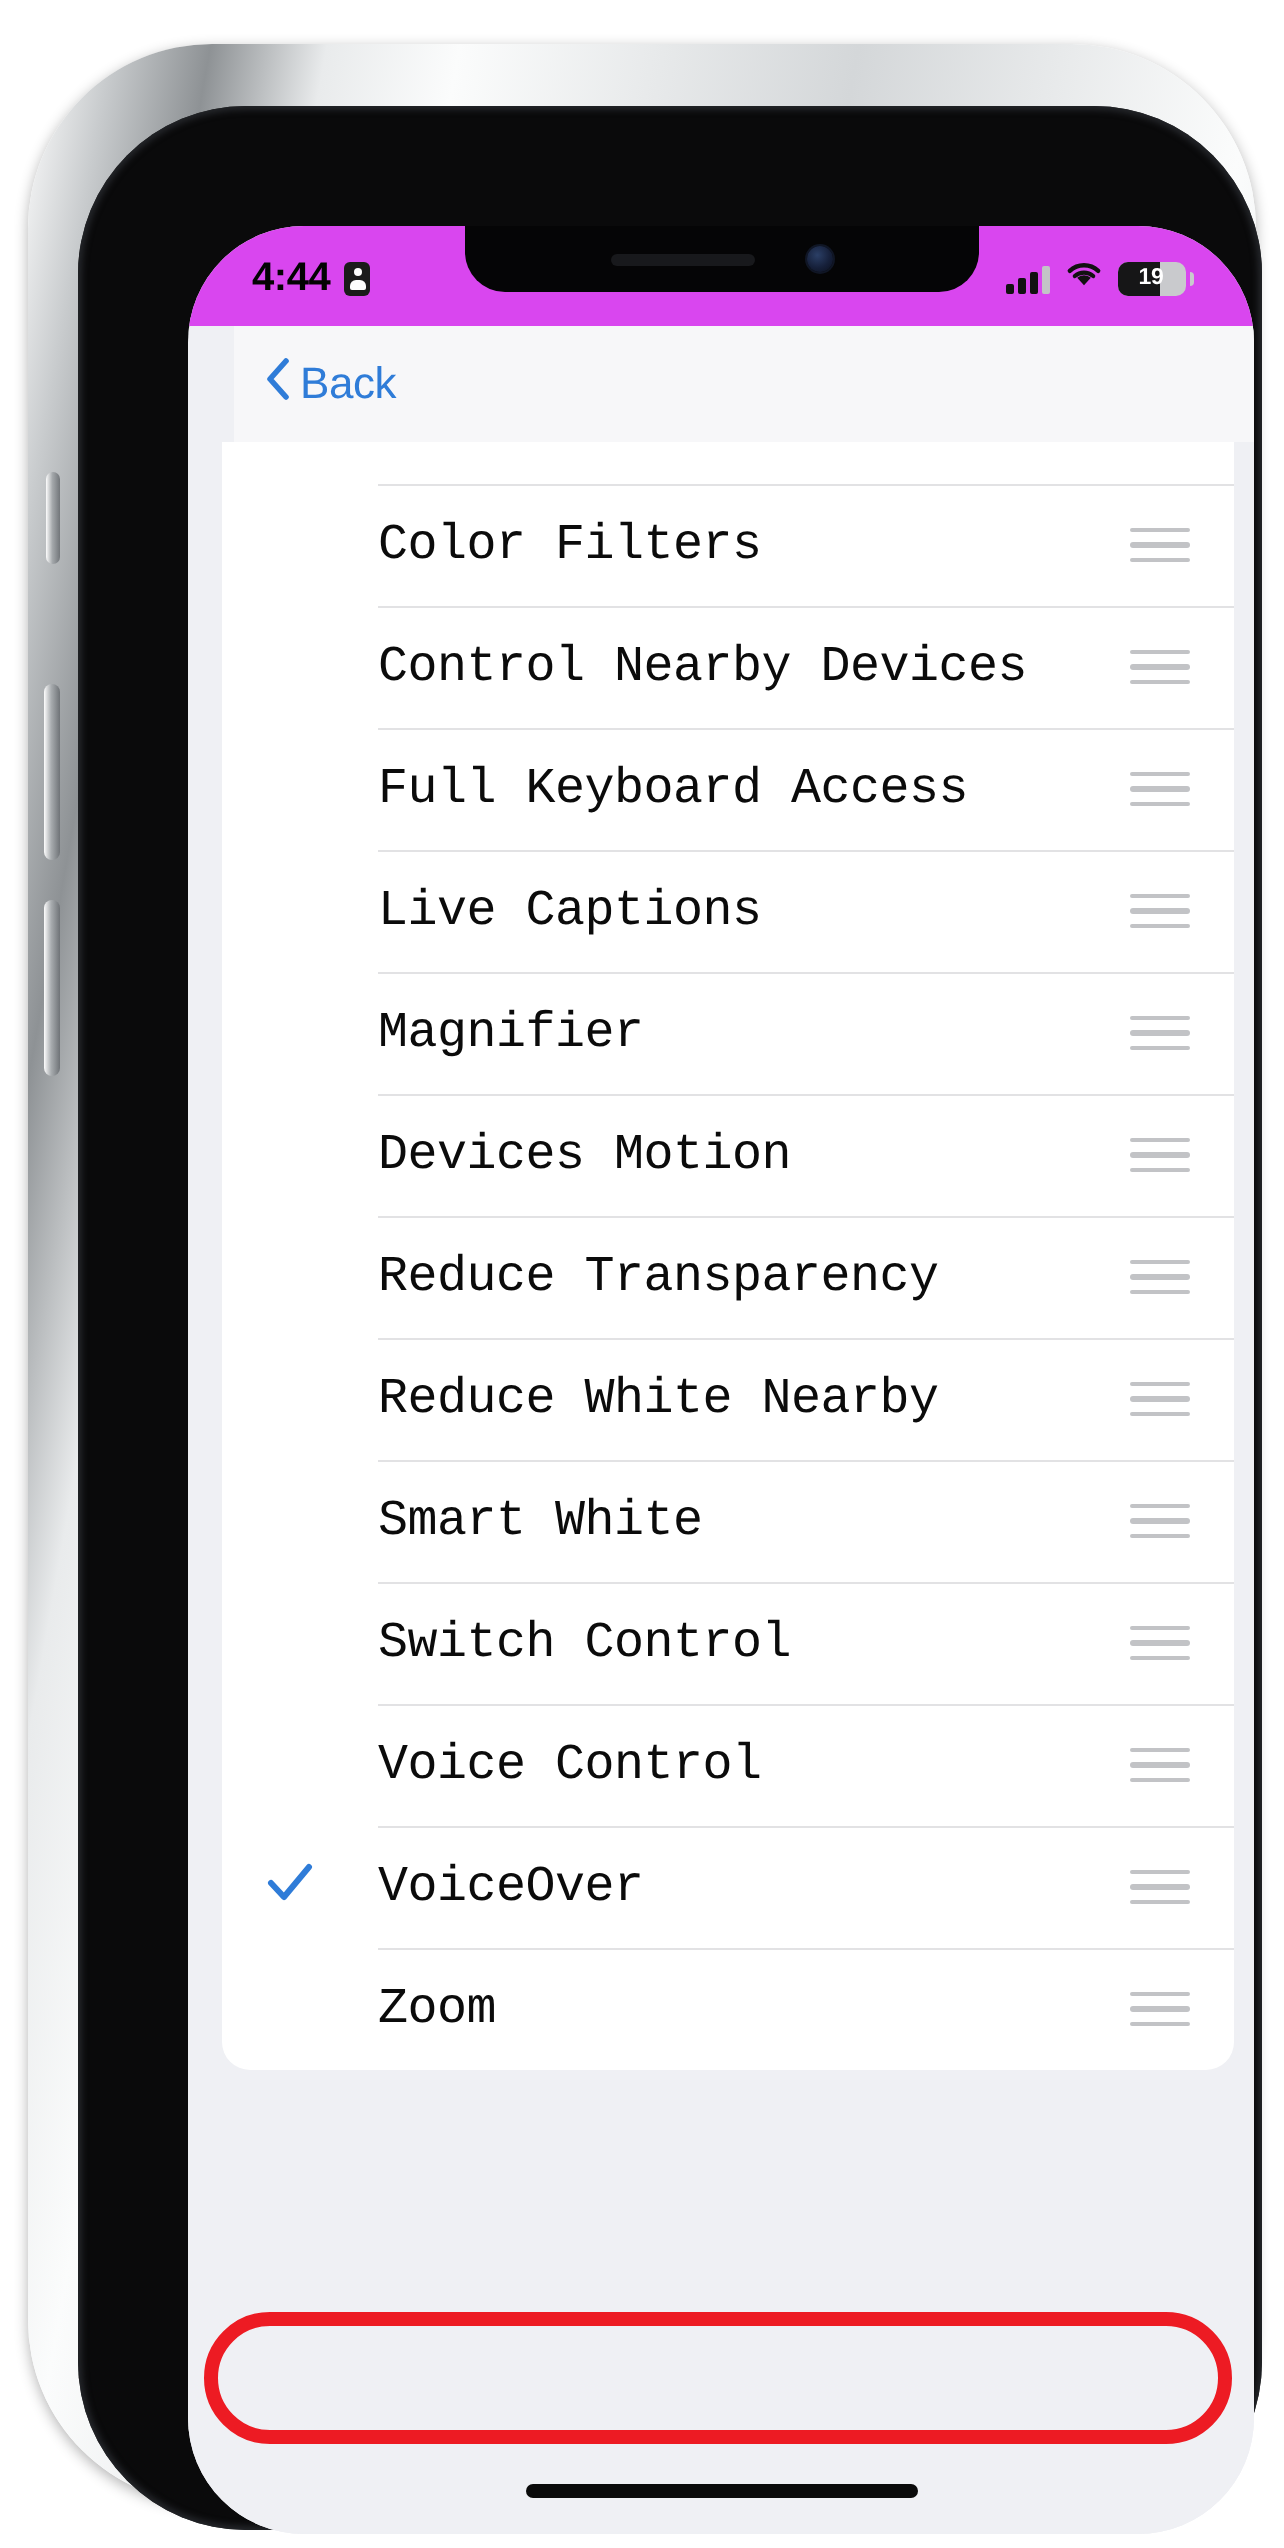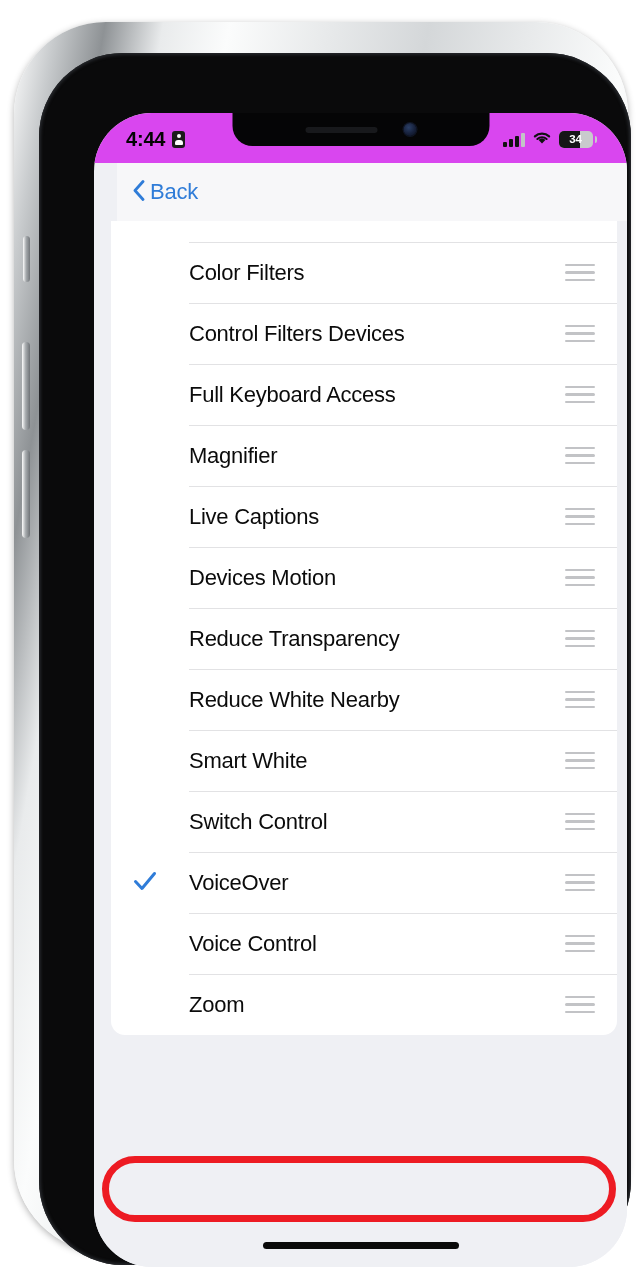--- a/index.html
+++ b/index.html
@@ -321,24 +321,25 @@
   }
   .row-check {
     width: 56px;
     flex: none;
     display: flex;
     align-items: center;
   }
   .check-icon { width: 24px; height: 22px; }
   .row-label {
     flex: 1;
-    font-size: 22px;
+    font-size: 25px;
     color: #0b0b0b;
     letter-spacing: -0.25px;
     white-space: nowrap;
+    font-family: Liberation Mono, monospace;
   }
   .reorder-handle {
     flex: none;
     width: 30px;
     display: flex;
     flex-direction: column;
     gap: 5px;
     cursor: grab;
   }
   .reorder-handle span {
@@ -408,21 +409,21 @@
             </span>
             <span>
               <svg class="wifi-icon" viewBox="0 0 20 15">
                 <path d="M10 13.6 L6.6 9.9 A5 5 0 0 1 13.4 9.9 Z" fill="#111"></path>
                 <path d="M2.9 6.4 A10.5 10.5 0 0 1 17.1 6.4" stroke="#111" stroke-width="2.2" fill="none" stroke-linecap="round"></path>
                 <path d="M5.4 9.0 A7 7 0 0 1 14.6 9.0" stroke="#111" stroke-width="2.1" fill="none" stroke-linecap="round"></path>
               </svg>
             </span>
             <span class="battery">
               <span class="battery-fill"></span>
-              <span class="battery-text">34</span>
+              <span class="battery-text">19</span>
             </span>
           </div>
         </div>
 
         <div class="nav-bar">
           <div class="back-button">
             <span>
               <svg class="chevron-left" viewBox="0 0 12 21">
                 <path d="M10 1.5 L2 10.5 L10 19.5" stroke="#2f7cd8" stroke-width="2.8" fill="none" stroke-linecap="round" stroke-linejoin="round"></path>
               </svg>
@@ -441,56 +442,56 @@
                 <div class="row-check"></div>
                 <div class="row-label">Color Filters</div>
                 <div class="reorder-handle">
                   <span></span>
                   <span></span>
                   <span></span>
                 </div>
               </div>
               <div class="list-row">
                 <div class="row-check"></div>
-                <div class="row-label">Control Filters Devices</div>
+                <div class="row-label">Control Nearby Devices</div>
                 <div class="reorder-handle">
                   <span></span>
                   <span></span>
                   <span></span>
                 </div>
               </div>
               <div class="list-row">
                 <div class="row-check"></div>
                 <div class="row-label">Full Keyboard Access</div>
                 <div class="reorder-handle">
                   <span></span>
                   <span></span>
                   <span></span>
                 </div>
               </div>
               <div class="list-row">
                 <div class="row-check"></div>
+                <div class="row-label">Live Captions</div>
+                <div class="reorder-handle">
+                  <span></span>
+                  <span></span>
+                  <span></span>
+                </div>
+              </div>
+              <div class="list-row">
+                <div class="row-check"></div>
                 <div class="row-label">Magnifier</div>
                 <div class="reorder-handle">
                   <span></span>
                   <span></span>
                   <span></span>
                 </div>
               </div>
               <div class="list-row">
                 <div class="row-check"></div>
-                <div class="row-label">Live Captions</div>
-                <div class="reorder-handle">
-                  <span></span>
-                  <span></span>
-                  <span></span>
-                </div>
-              </div>
-              <div class="list-row">
-                <div class="row-check"></div>
                 <div class="row-label">Devices Motion</div>
                 <div class="reorder-handle">
                   <span></span>
                   <span></span>
                   <span></span>
                 </div>
               </div>
               <div class="list-row">
                 <div class="row-check"></div>
                 <div class="row-label">Reduce Transparency</div>
@@ -514,42 +515,42 @@
                 <div class="row-label">Smart White</div>
                 <div class="reorder-handle">
                   <span></span>
                   <span></span>
                   <span></span>
                 </div>
               </div>
               <div class="list-row">
                 <div class="row-check"></div>
                 <div class="row-label">Switch Control</div>
+                <div class="reorder-handle">
+                  <span></span>
+                  <span></span>
+                  <span></span>
+                </div>
+              </div>
+              <div class="list-row">
+                <div class="row-check"></div>
+                <div class="row-label">Voice Control</div>
                 <div class="reorder-handle">
                   <span></span>
                   <span></span>
                   <span></span>
                 </div>
               </div>
               <div class="list-row">
                 <div class="row-check">
                   <span><svg class="check-icon" viewBox="0 0 24 22">
                       <path d="M2.5 11.5 L9 18.5 L21.5 3.5" stroke="#2f7cd8" stroke-width="3" fill="none" stroke-linecap="round" stroke-linejoin="round"></path>
                     </svg></span>
                 </div>
                 <div class="row-label">VoiceOver</div>
-                <div class="reorder-handle">
-                  <span></span>
-                  <span></span>
-                  <span></span>
-                </div>
-              </div>
-              <div class="list-row">
-                <div class="row-check"></div>
-                <div class="row-label">Voice Control</div>
                 <div class="reorder-handle">
                   <span></span>
                   <span></span>
                   <span></span>
                 </div>
               </div>
               <div class="list-row">
                 <div class="row-check"></div>
                 <div class="row-label">Zoom</div>
                 <div class="reorder-handle">

